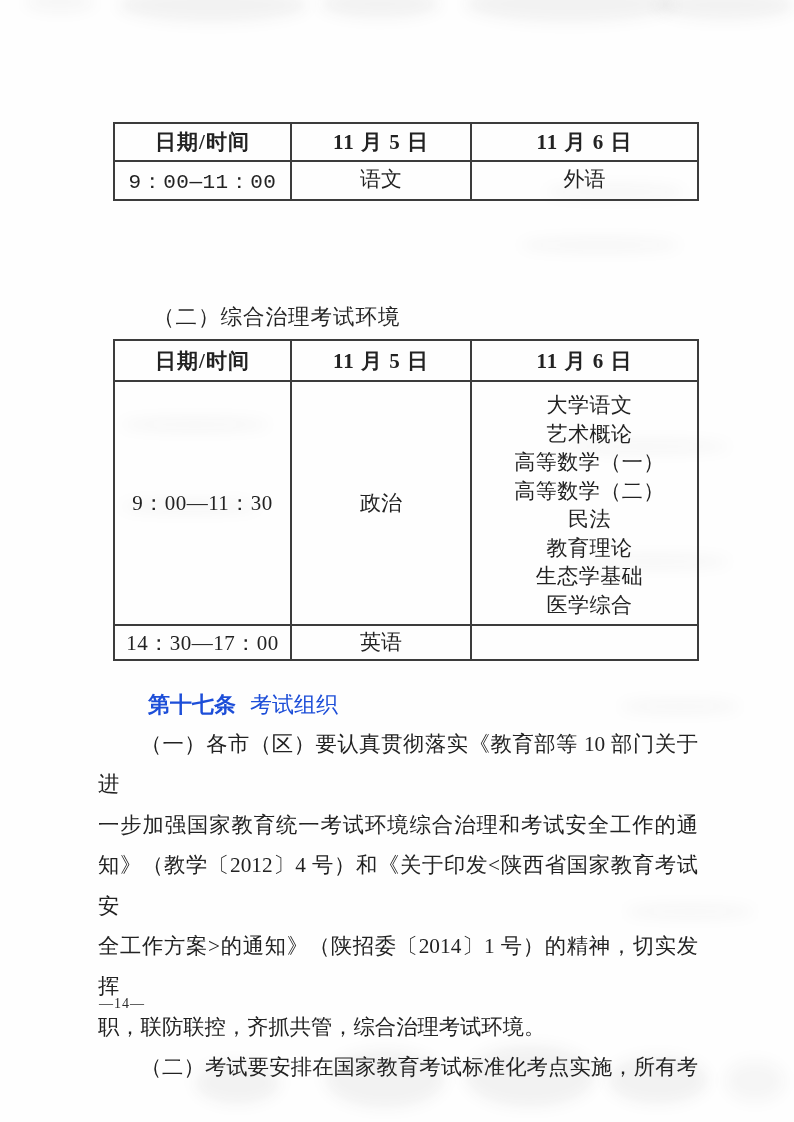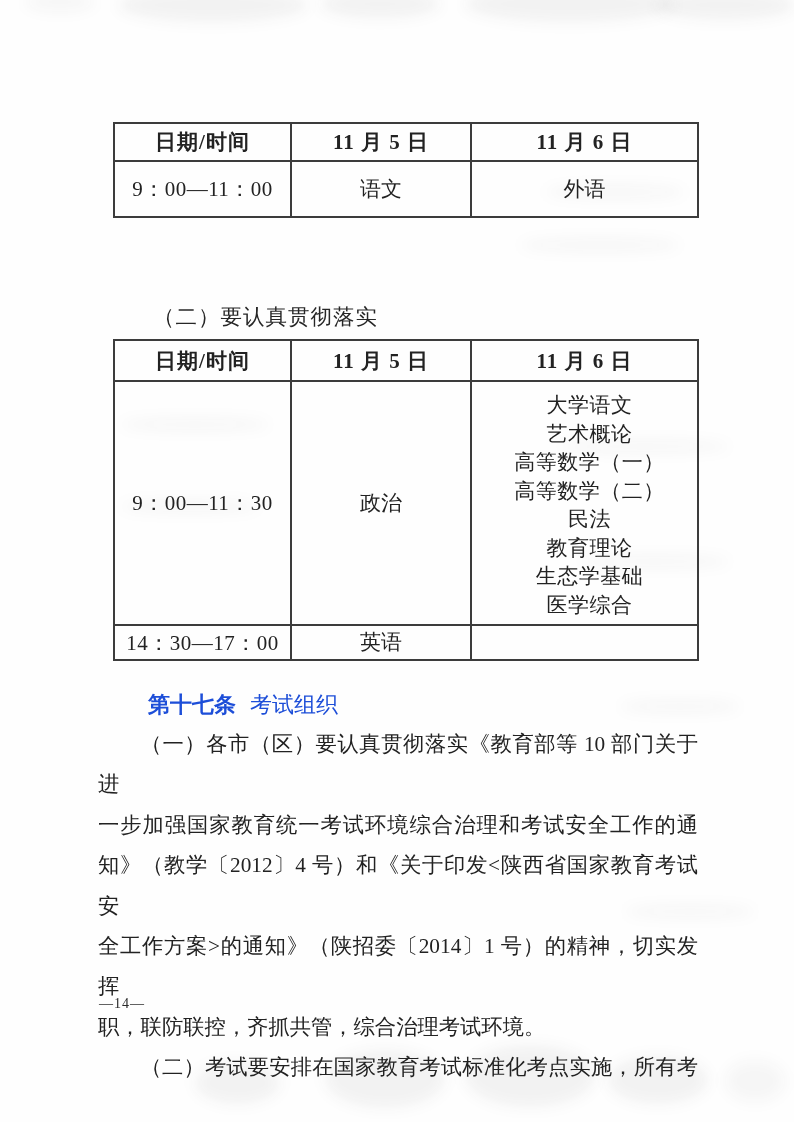--- a/index.html
+++ b/index.html
@@ -43,21 +43,21 @@
     vertical-align: middle;
     overflow: hidden;
   }
   table.sched th { font-weight: bold; letter-spacing: 1px; }
   #table1 { top: 122px; }
   #table2 { top: 339px; }
   .c1 { width: 177px; }
   .c2 { width: 180px; }
   .c3 { width: 227px; }
   #table1 .hrow  { height: 38px; }
-  #table1 .row1  { height: 56px; }
+  #table1 .row1  { height: 39px; font-family: Liberation Mono, monospace; }
   #table1 .row2  { height: 74px; }
   #table2 .hrow  { height: 41px; }
   #table2 .row1  { height: 244px; }
   #table2 .row2  { height: 32px; }
   .cell-line { line-height: 33px; }
   td.subject-list {
     text-align: left;
     vertical-align: top;
     padding: 8px 4px 4px 14px;
   }
@@ -147,21 +147,21 @@
         <td>
           <div class="cell-line">语文</div>
         </td>
         <td>
           <div class="cell-line">外语</div>
         </td>
       </tr>
     </tbody>
   </table>
 
-  <div class="section-heading">（二）要认真贯彻落实</div>
+  <div class="section-heading">（二）综合治理考试环境</div>
 
   <table class="sched" id="table2">
     <colgroup>
         <col class="c1">
         <col class="c2">
         <col class="c3">
       </colgroup>
     <thead>
       <tr class="hrow">
         <th>日期/时间</th>

